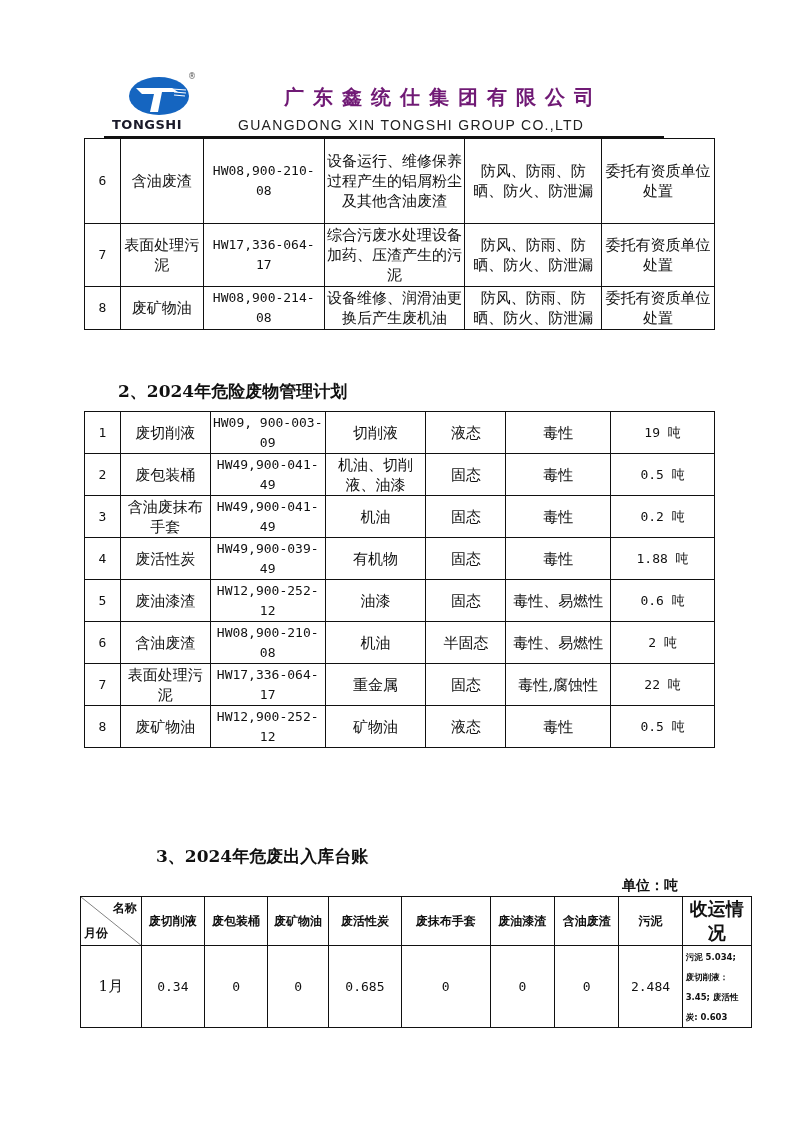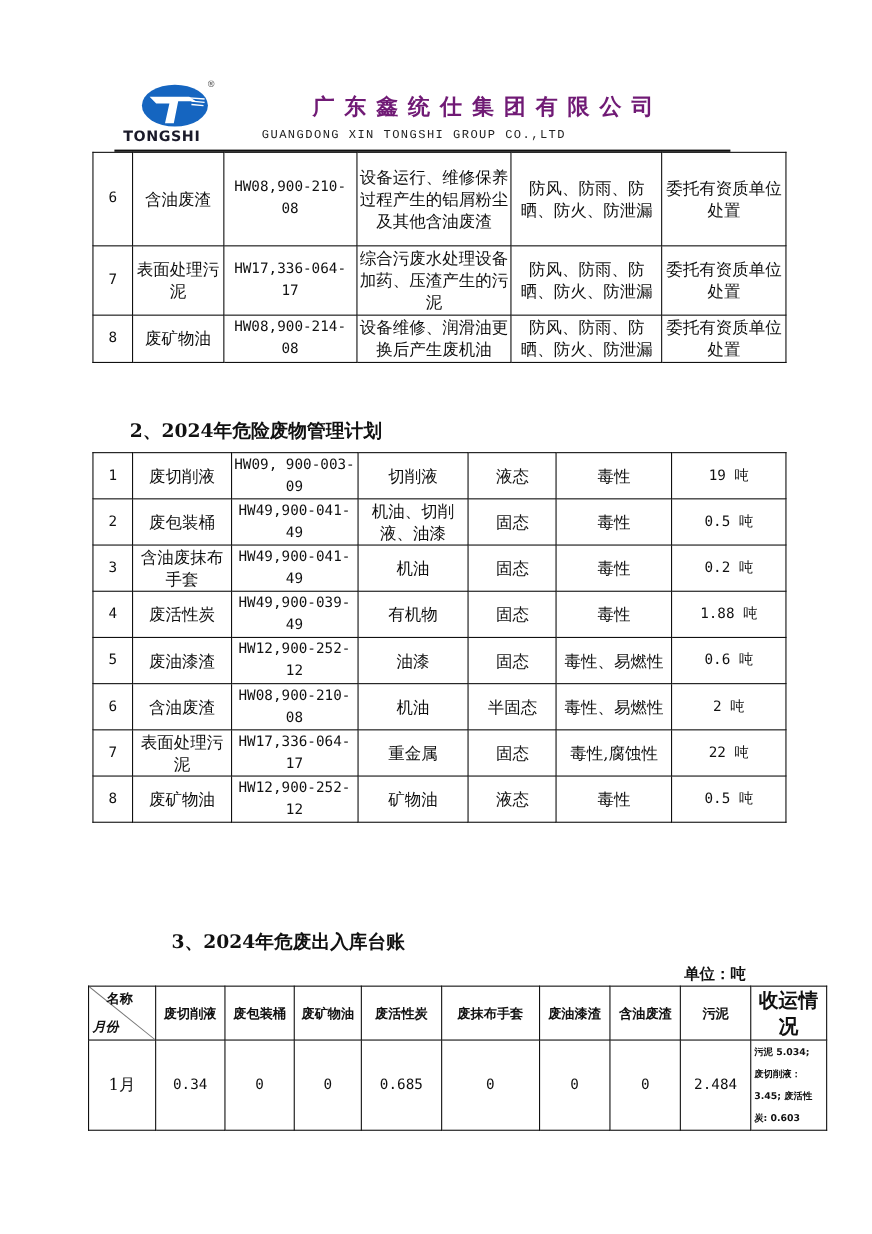--- a/index.html
+++ b/index.html
@@ -3,38 +3,38 @@
 <meta charset="utf-8">
 <style>
   html,body{margin:0;padding:0;background:#fff;}
   body{width:793px;height:1122px;position:relative;overflow:hidden;font-family:"DejaVu Serif","Liberation Serif",serif;color:#111;}
   .header{position:absolute;left:104px;top:70px;width:560px;height:66px;}
   .logo{position:absolute;left:8px;top:0;width:92px;height:62px;}
   .logo-mark{position:absolute;left:16px;top:6px;width:62px;height:40px;}
   .logo-word{position:absolute;left:0;top:47px;font-family:"DejaVu Sans","Liberation Sans",sans-serif;font-weight:bold;font-size:13px;letter-spacing:0.5px;color:#1a1a2a;}
   .reg{position:absolute;left:76px;top:2px;font-size:8px;color:#555;font-family:"DejaVu Sans",sans-serif;}
   .co-cn{position:absolute;left:180px;top:14px;font-family:"DejaVu Sans","Liberation Sans",sans-serif;font-weight:bold;font-size:20px;letter-spacing:9px;color:#701a75;}
-  .co-en{position:absolute;left:134px;top:47px;font-family:Liberation Mono, monospace;font-size:11px;letter-spacing:1.3px;color:#222;}
+  .co-en{position:absolute;left:134px;top:47px;font-family:Liberation Sans, sans-serif;font-size:14px;letter-spacing:1.3px;color:#222;}
   .rule{position:absolute;left:104px;top:136px;width:560px;height:2px;background:#111;}
 
   table{border-collapse:collapse;position:absolute;}
   td,th{border:1px solid #111;text-align:center;vertical-align:middle;padding:0 2px;font-weight:normal;}
   .t1{left:84px;top:138px;width:631px;font-size:15px;line-height:20px;}
   .t2{left:84px;top:411px;width:631px;font-size:15px;line-height:20px;}
   .t2 th{font-weight:bold;font-size:16px;line-height:20px;}
   .mono{font-family:"DejaVu Sans Mono","Liberation Mono",monospace;font-size:13px;}
   .sec-title{position:absolute;font-weight:bold;font-size:17px;}
   .unit{position:absolute;left:622px;top:877px;font-weight:bold;font-size:14px;font-family:"DejaVu Sans",sans-serif;}
   .t3{left:80px;top:896px;width:672px;font-size:14px;}
   .t3 th{font-weight:bold;font-size:12px;font-family:"DejaVu Sans",sans-serif;height:44px;}
   .t3 th.big{font-size:18px;}
   .diag{position:relative;padding:0;}
   .diag .d-line{position:absolute;left:0;top:0;width:100%;height:100%;}
-  .diag .d-top{position:absolute;right:20px;top:3px;font-size:12px;}
-  .diag .d-bot{position:absolute;left:3px;bottom:3px;font-size:12px;font-style:italic;}
+  .diag .d-top{position:absolute;right:4px;top:3px;font-size:12px;}
+  .diag .d-bot{position:absolute;left:3px;bottom:3px;font-size:12px;}
   .note{font-family:"DejaVu Sans",sans-serif;font-weight:bold;font-size:8.5px;line-height:20px;text-align:left;padding:0 3px;}
 </style>
 </head>
 <body>
 
 <div class="header">
   <div class="logo">
     <svg class="logo-mark" viewBox="0 0 62 40">
       <ellipse cx="31" cy="20" rx="30" ry="19" fill="#1565c0"></ellipse>
       <path d="M8 12 L44 12 L50 16 L34 16 L30 36 L22 36 L26 18 L14 18 Z" fill="#fff"></path>

